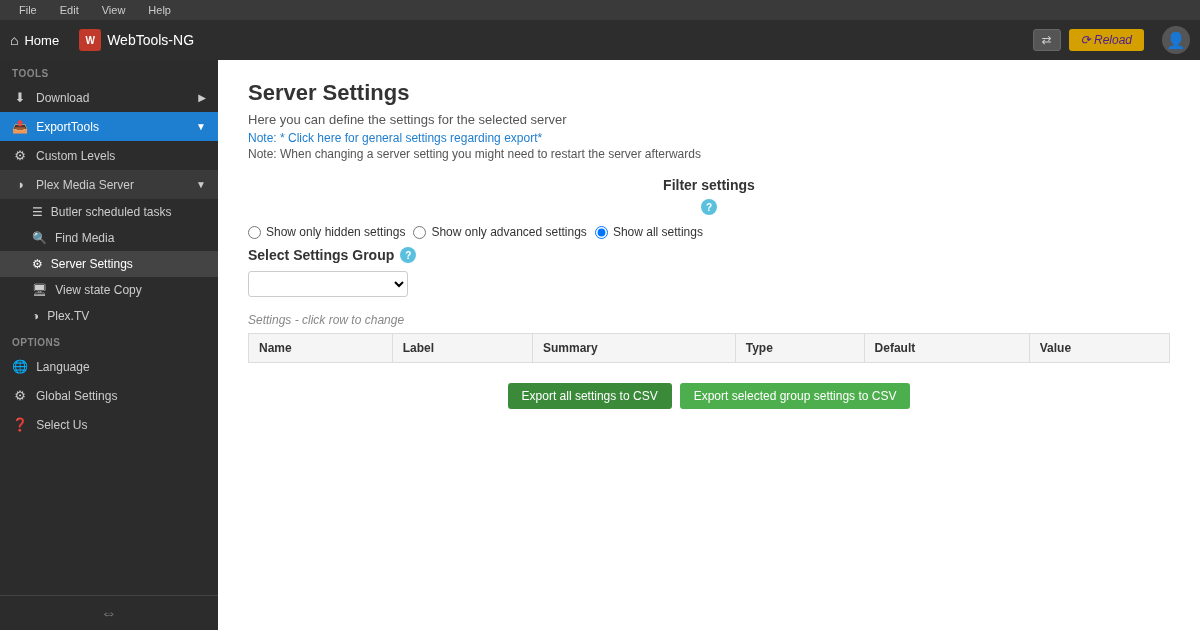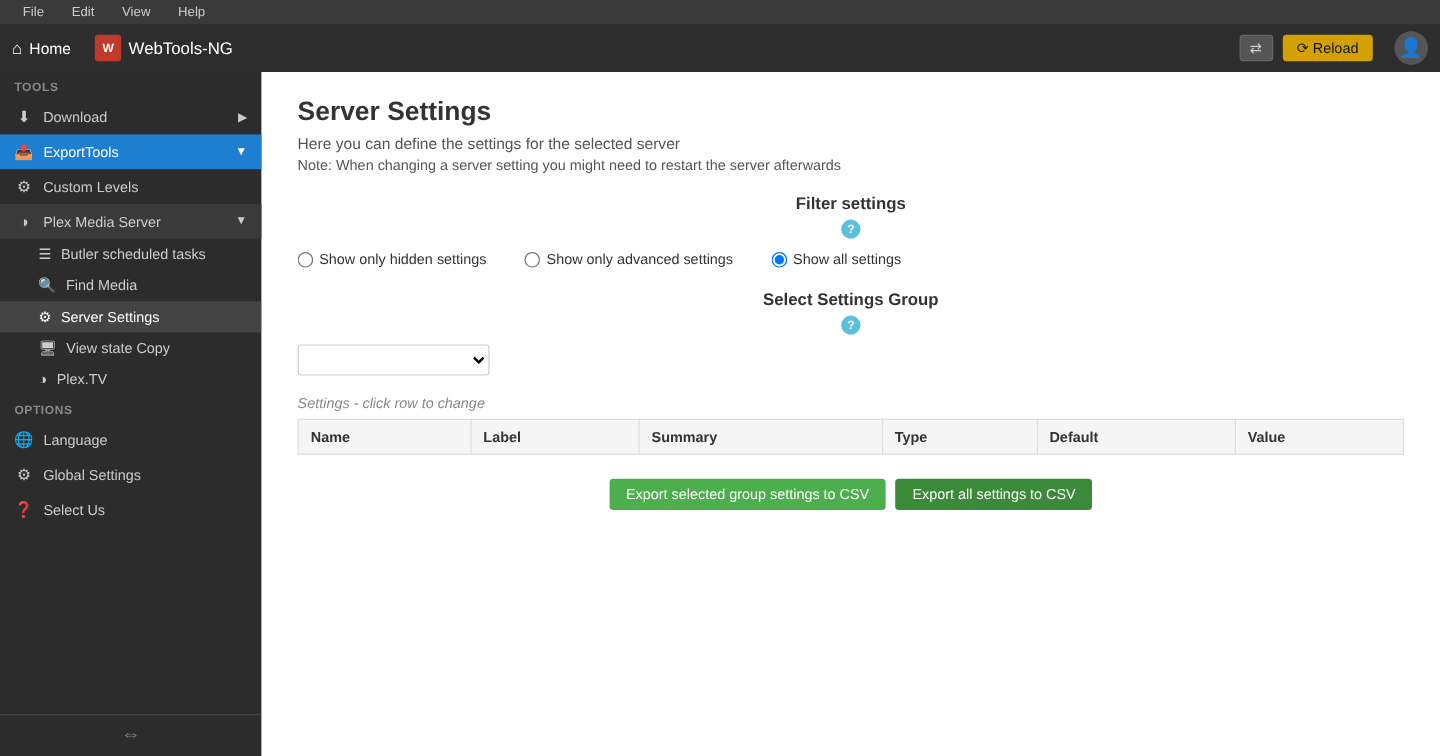--- a/index.html
+++ b/index.html
@@ -40,23 +40,23 @@
       display: flex; align-items: center; justify-content: center;
       font-size: 10px; color: white; font-weight: bold;
     }
     .app-name { color: #fff; font-size: 14px; }
     .header-right { display: flex; align-items: center; gap: 8px; }
     .arrow-btn {
       background: #555; border: 1px solid #666; color: #ccc;
       padding: 3px 8px; border-radius: 3px; cursor: pointer; font-size: 12px;
     }
     .reload-btn {
-      background: #d4a000; border: none; color: #0f172a;
+      background: #d4a000; border: none; color: #4c1d95;
       padding: 4px 12px; border-radius: 3px; cursor: pointer; font-size: 12px;
-      display: flex; align-items: center; gap: 4px;
+      display: flex; align-items: center; gap: 4px; font-style: italic;
     }
     .user-avatar {
       width: 28px; height: 28px; border-radius: 50%; background: #555;
       display: flex; align-items: center; justify-content: center; color: #ccc;
       font-size: 16px; margin-left: 10px;
     }
 
     
     .layout { display: flex; flex: 1; overflow: hidden; }
 
@@ -106,31 +106,31 @@
     .section-header {
       font-size: 14px; font-weight: bold; color: #333;
       display: flex; align-items: center; gap: 6px; margin-bottom: 10px; flex-direction: column;
     }
     .help-icon {
       width: 16px; height: 16px; border-radius: 50%; background: #5bc0de;
       color: white; font-size: 10px; display: inline-flex; align-items: center;
       justify-content: center; cursor: pointer;
     }
     .radio-group {
-      display: flex; align-items: center; gap: 32px; margin-bottom: 18px;
+      display: flex; align-items: center; gap: 8px; margin-bottom: 8px;
     }
     .radio-label {
       display: flex; align-items: center; gap: 5px; cursor: pointer; font-size: 12px; color: #333;
     }
     .radio-label input[type="radio"] { cursor: pointer; }
 
     
     .select-group-header {
       font-size: 14px; font-weight: bold; color: #333;
-      display: flex; align-items: center; gap: 6px; margin-bottom: 8px; flex-direction: column;
+      display: flex; align-items: center; gap: 6px; margin-bottom: 8px;
     }
     .group-select {
       width: 160px; padding: 4px 6px; border: 1px solid #ccc;
       border-radius: 3px; font-size: 12px; background: #fff; cursor: pointer;
     }
 
     
     .table-section { margin-top: 16px; }
     .table-hint { font-size: 12px; color: #888; margin-bottom: 6px; font-style: italic; }
     .settings-table {
@@ -249,20 +249,21 @@
     </div>
 
     <div class="sidebar-footer">
       <span>⇔</span>
     </div>
   </div>
 
   <div class="main-content">
     <h1 class="page-title">Server Settings</h1>
     <p class="page-subtitle">Here you can define the settings for the selected server</p>
+    <div class="note-link">Note: * Click here for general settings regarding export*</div>
     <div class="note-text">Note: When changing a server setting you might need to restart the server afterwards</div>
 
     
     <div class="section-header">
       <span>Filter settings</span>
       <span class="help-icon">?</span>
     </div>
 
     <div class="radio-group">
       <label class="radio-label">
@@ -303,17 +304,17 @@
             <th>Value</th>
           </tr>
         </thead>
         <tbody>
         </tbody>
       </table>
     </div>
 
     
     <div class="export-buttons">
+      <button class="export-btn dark-green">Export all settings to CSV</button>
       <button class="export-btn green">Export selected group settings to CSV</button>
-      <button class="export-btn dark-green">Export all settings to CSV</button>
     </div>
   </div>
 </div>
 
 </body></html>

